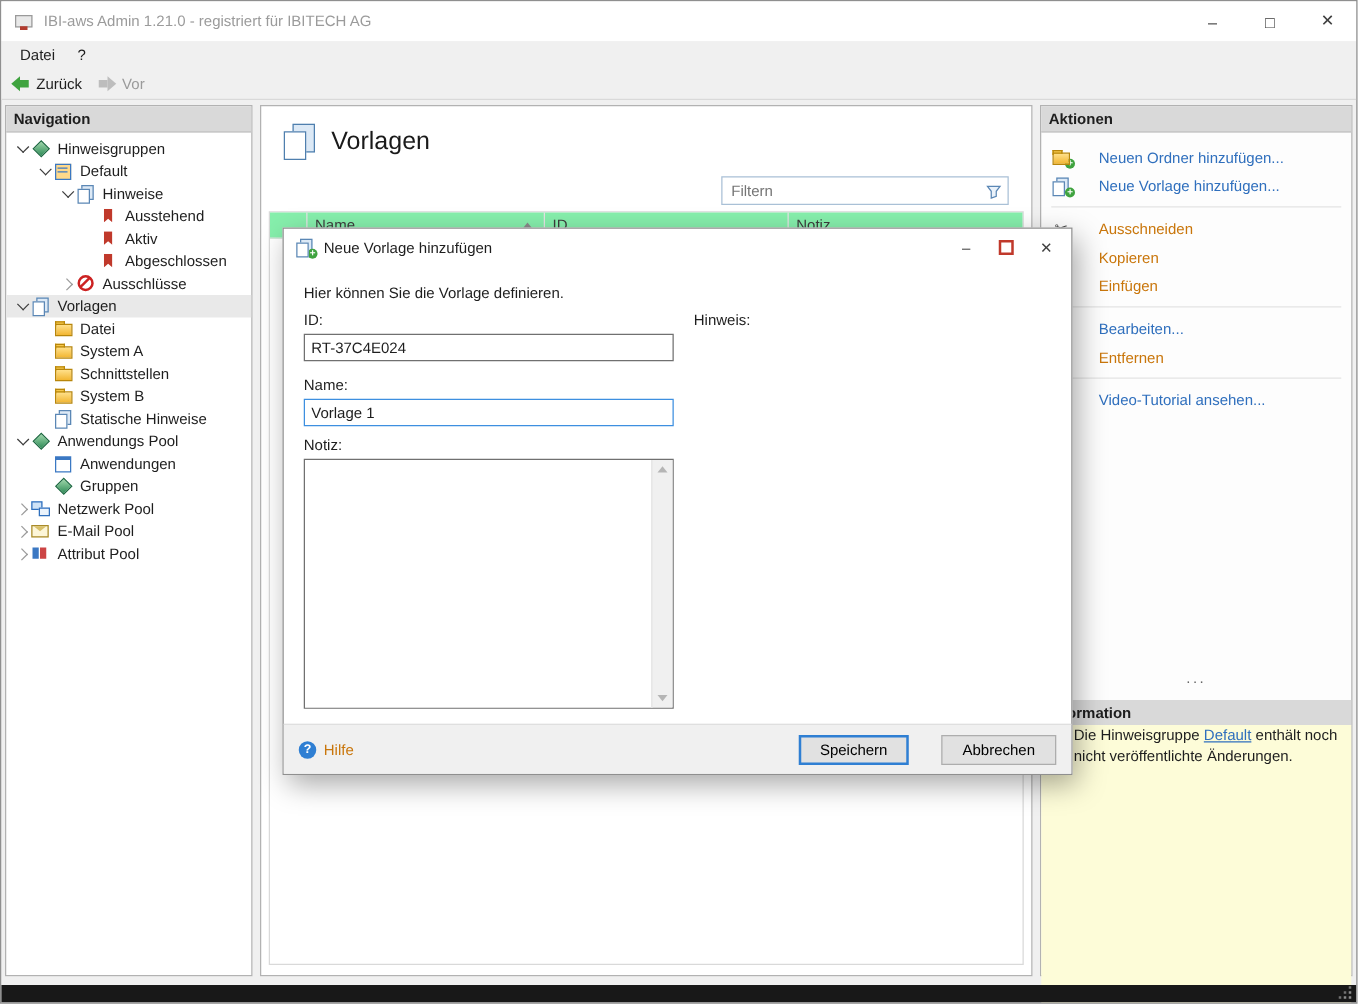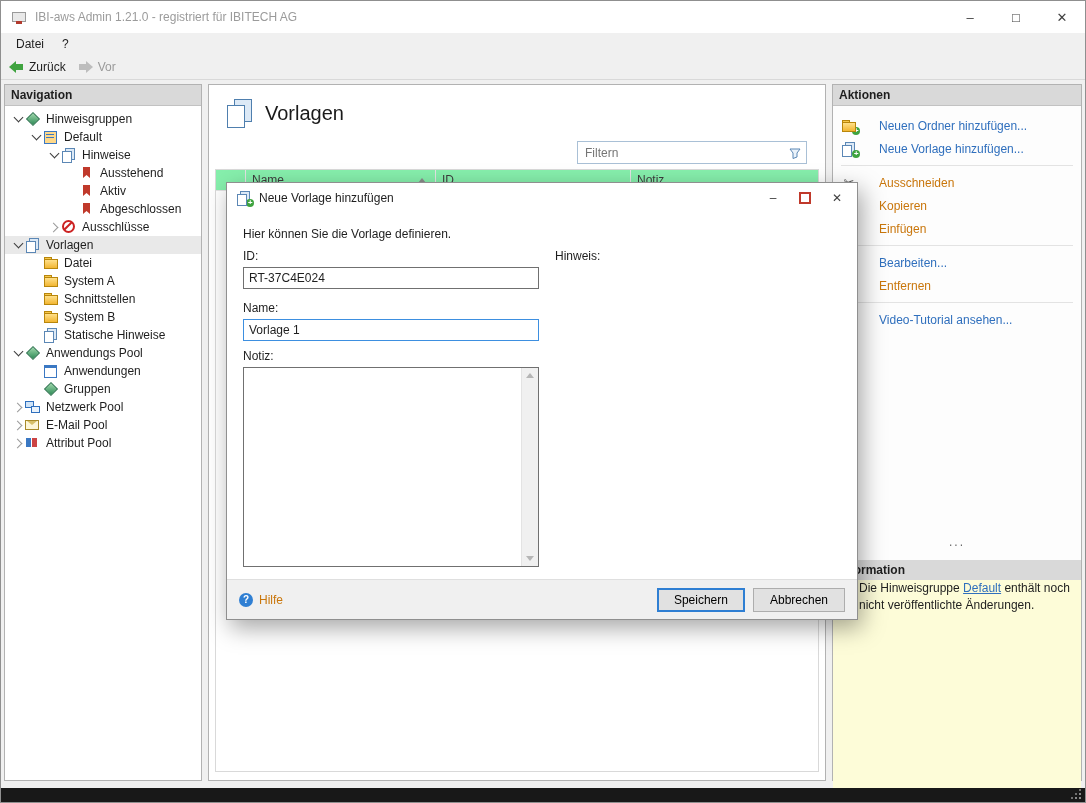--- a/index.html
+++ b/index.html
@@ -116,21 +116,21 @@
   .sc-up,.sc-dn{position:absolute;left:4px;width:0;height:0;border-left:4px solid transparent;border-right:4px solid transparent}
   .sc-up{top:5px;border-bottom:5px solid #b5b5b5}
   .sc-dn{bottom:5px;border-top:5px solid #b5b5b5}
   .hint-box{position:absolute;left:328px;top:84px;width:292px;height:300px;border:1px solid #cfcfcf;box-sizing:border-box;text-align:center;padding-top:42px}
   .hint-empty{display:block;margin-bottom:11px}
   .hint-link{color:var(--accent-blue,#2f6fbd);text-decoration:underline;cursor:pointer}
   .dlg-footer{position:absolute;left:0;right:0;bottom:0;height:40px;background:#f0f0f0;border-top:1px solid #dfdfdf;display:flex;align-items:center;padding:0 12px;box-sizing:border-box}
   .help-wrap{display:flex;align-items:center;cursor:pointer}
   .help-icon{width:14px;height:14px;border-radius:50%;background:#2f7fd3;color:#fff;font-size:10px;font-weight:bold;display:flex;align-items:center;justify-content:center;margin-right:6px}
   .help-label{color:var(--accent-amber,#c9760b)}
-  .footer-btns{margin-left:auto;display:flex;gap:8px}
+  .footer-btns{margin-left:auto;display:flex;gap:26px}
   .btn{height:24px;padding:0 16px;background:#e1e1e1;border:1px solid #adadad;font:inherit;cursor:default}
   .btn-default{border:2px solid var(--default-button-border,#2f7fd3);padding:0 15px}
   
   .statusbar{position:absolute;left:0;bottom:0;width:100%;height:14px;background:#181818}
   .grip{position:absolute;right:4px;bottom:3px;width:10px;height:10px}
   .grip::before{content:"";position:absolute;right:0;bottom:0;width:2px;height:2px;background:#8a8a8a;
     box-shadow:-4px 0 0 #8a8a8a,-8px 0 0 #707070,0 -4px 0 #8a8a8a,-4px -4px 0 #707070,0 -8px 0 #707070}
 </style>
 </head>
 <body>

